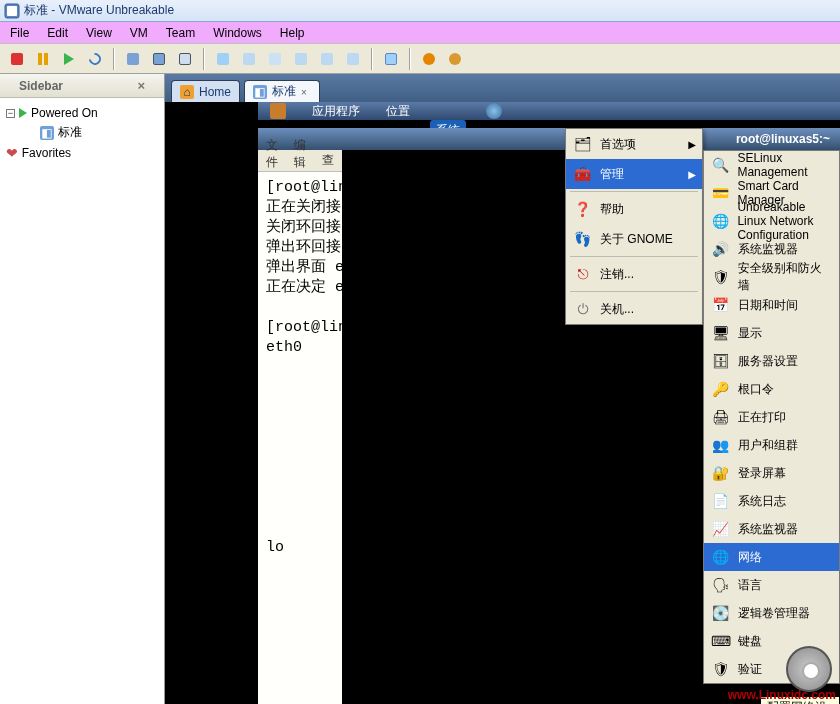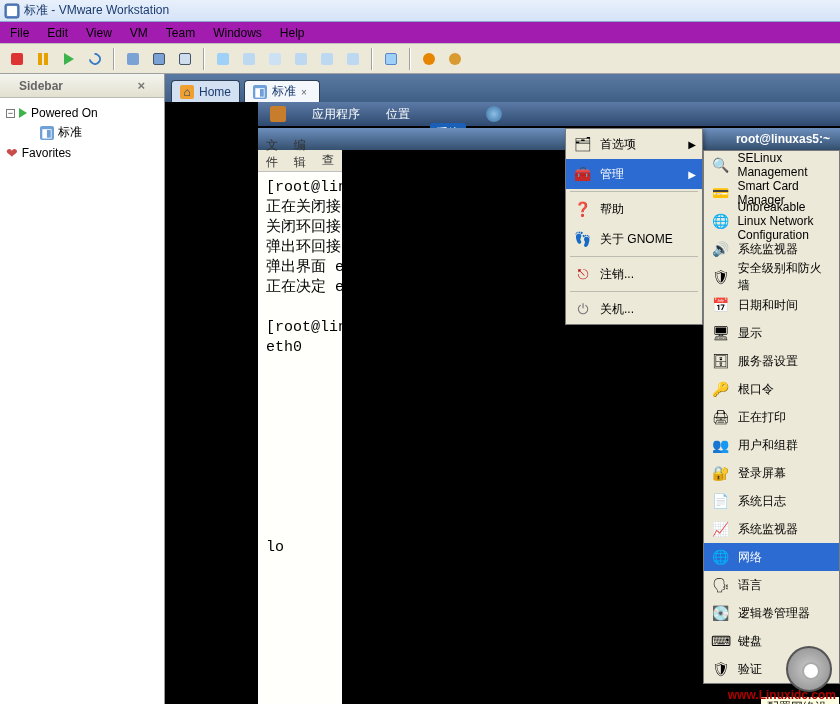--- a/index.html
+++ b/index.html
@@ -4,21 +4,21 @@
 <style>
   * { box-sizing: border-box; margin: 0; padding: 0; font-family: Tahoma, "Microsoft YaHei", sans-serif; }
   body { width: 840px; height: 704px; background: #ece9d8; font-size: 12px; overflow: hidden; position: relative; }
 
   
   .titlebar { height: 22px; background: linear-gradient(#e8f0fb,#d6e4f8); display:flex; align-items:center; padding:0 4px; gap:4px; border-bottom:1px solid #8aa8ce;}
   .titlebar .icon { width:16px; height:16px; display:inline-flex; align-items:center; justify-content:center;}
   .titlebar .title { font-size:12px; color:#1b3b6f; }
 
   
-  .menubar { height:22px; display:flex; align-items:center; padding:0 10px; gap:18px; background:#a21caf; border-bottom:1px solid #c0c0c0;}
+  .menubar { height:22px; display:flex; align-items:center; padding:0 10px; gap:18px; background:#f0abfc; border-bottom:1px solid #c0c0c0;}
   .menubar span { color:#000; cursor:default; }
 
   
   .toolbar { height:30px; background:#ece9d8; display:flex; align-items:center; padding:0 6px; gap:4px; border-bottom:1px solid #a0a0a0;}
   .tb-btn { width:22px; height:22px; border:1px solid transparent; border-radius:2px; display:flex; align-items:center; justify-content:center;}
   .tb-sep { width:2px; height:22px; border-left:1px solid #a0a0a0; border-right:1px solid #fff; margin:0 3px;}
   .sq { width:12px; height:12px; border-radius:2px; }
 
   
   .main { display:flex; height:calc(100% - 74px); }
@@ -34,21 +34,21 @@
   
   .tabrow { height:28px; background:linear-gradient(#5a7aa3,#415f85); display:flex; align-items:flex-end; padding:0 6px; gap:4px; }
   .tab { height:22px; background:#d3e0f1; border:1px solid #2c3e56; border-bottom:none; border-radius:4px 4px 0 0; display:flex; align-items:center; padding:0 8px; gap:5px; color:#1b3b6f;}
   .tab.active { background:#f4f7fc; }
   .tab .close { width:10px; height:10px; font-size:10px; color:#666; }
   .ico { width:14px; height:14px; display:inline-flex; align-items:center; justify-content:center; font-size:12px; border-radius:2px;}
 
   
   .vm-area { position:absolute; left:0; top:28px; right:0; bottom:0; background:#000;}
   
-  .gnome-panel { position:absolute; left:93px; top:0; right:0; height:24px; background:linear-gradient(#5b7aa6,#2f4a70); display:flex; align-items:center; padding:0 6px; gap:14px; color:#fff;}
+  .gnome-panel { position:absolute; left:93px; top:0; right:0; height:18px; background:linear-gradient(#5b7aa6,#2f4a70); display:flex; align-items:center; padding:0 6px; gap:14px; color:#fff;}
   .gnome-panel .pitem { display:flex; align-items:center; gap:5px; padding:2px 6px; border-radius:3px;}
   .gnome-panel .pitem.active { background:#1a60b6;margin-top:39px; }
   .gnome-panel .wicon { width:16px; height:16px; border-radius:2px;}
 
   
   .term-title { position:absolute; left:93px; top:26px; right:0; height:22px; background:linear-gradient(#6d8fbd,#34506f); color:#fff; display:flex; align-items:center; justify-content:flex-end; padding:0 10px; font-weight:bold;}
 
   
   .term-menu { position:absolute; left:93px; top:48px; right:498px; height:22px; background:#ece9d8; display:flex; align-items:center; padding:0 8px; gap:12px; color:#333; border-bottom:1px solid #c0c0c0;}
 
@@ -85,21 +85,21 @@
 </head>
 <body>
 
 <div class="titlebar">
   <span class="icon">
     <svg width="16" height="16">
         <rect x="1" y="1" width="14" height="14" rx="2" fill="#5b86c7" stroke="#3b5f94"></rect>
         <rect x="3" y="3" width="10" height="10" rx="1" fill="#fff"></rect>
       </svg>
   </span>
-  <span class="title">标准 - VMware Workstation</span>
+  <span class="title">标准 - VMware Unbreakable</span>
 </div>
 
 <div class="menubar">
   <span>File</span>
   <span>Edit</span>
   <span>View</span>
   <span>VM</span>
   <span>Team</span>
   <span>Windows</span>
   <span>Help</span>

